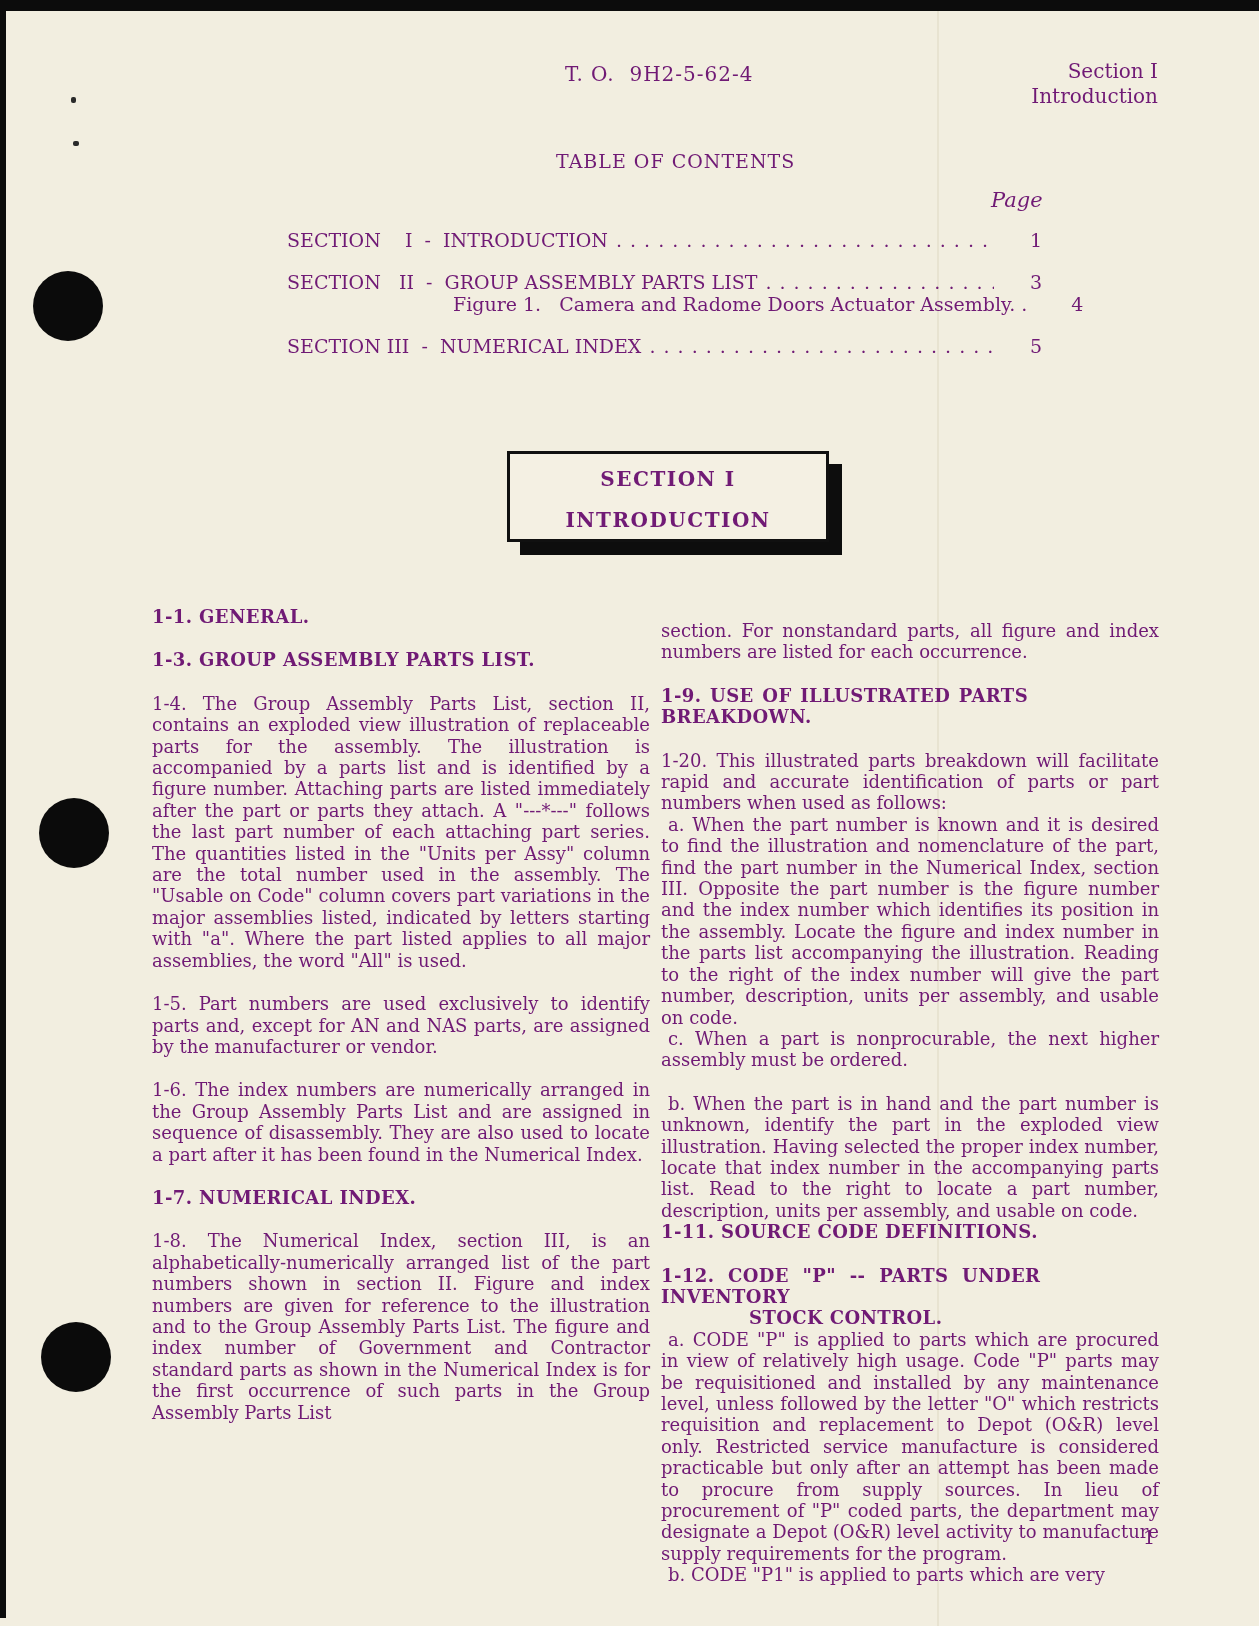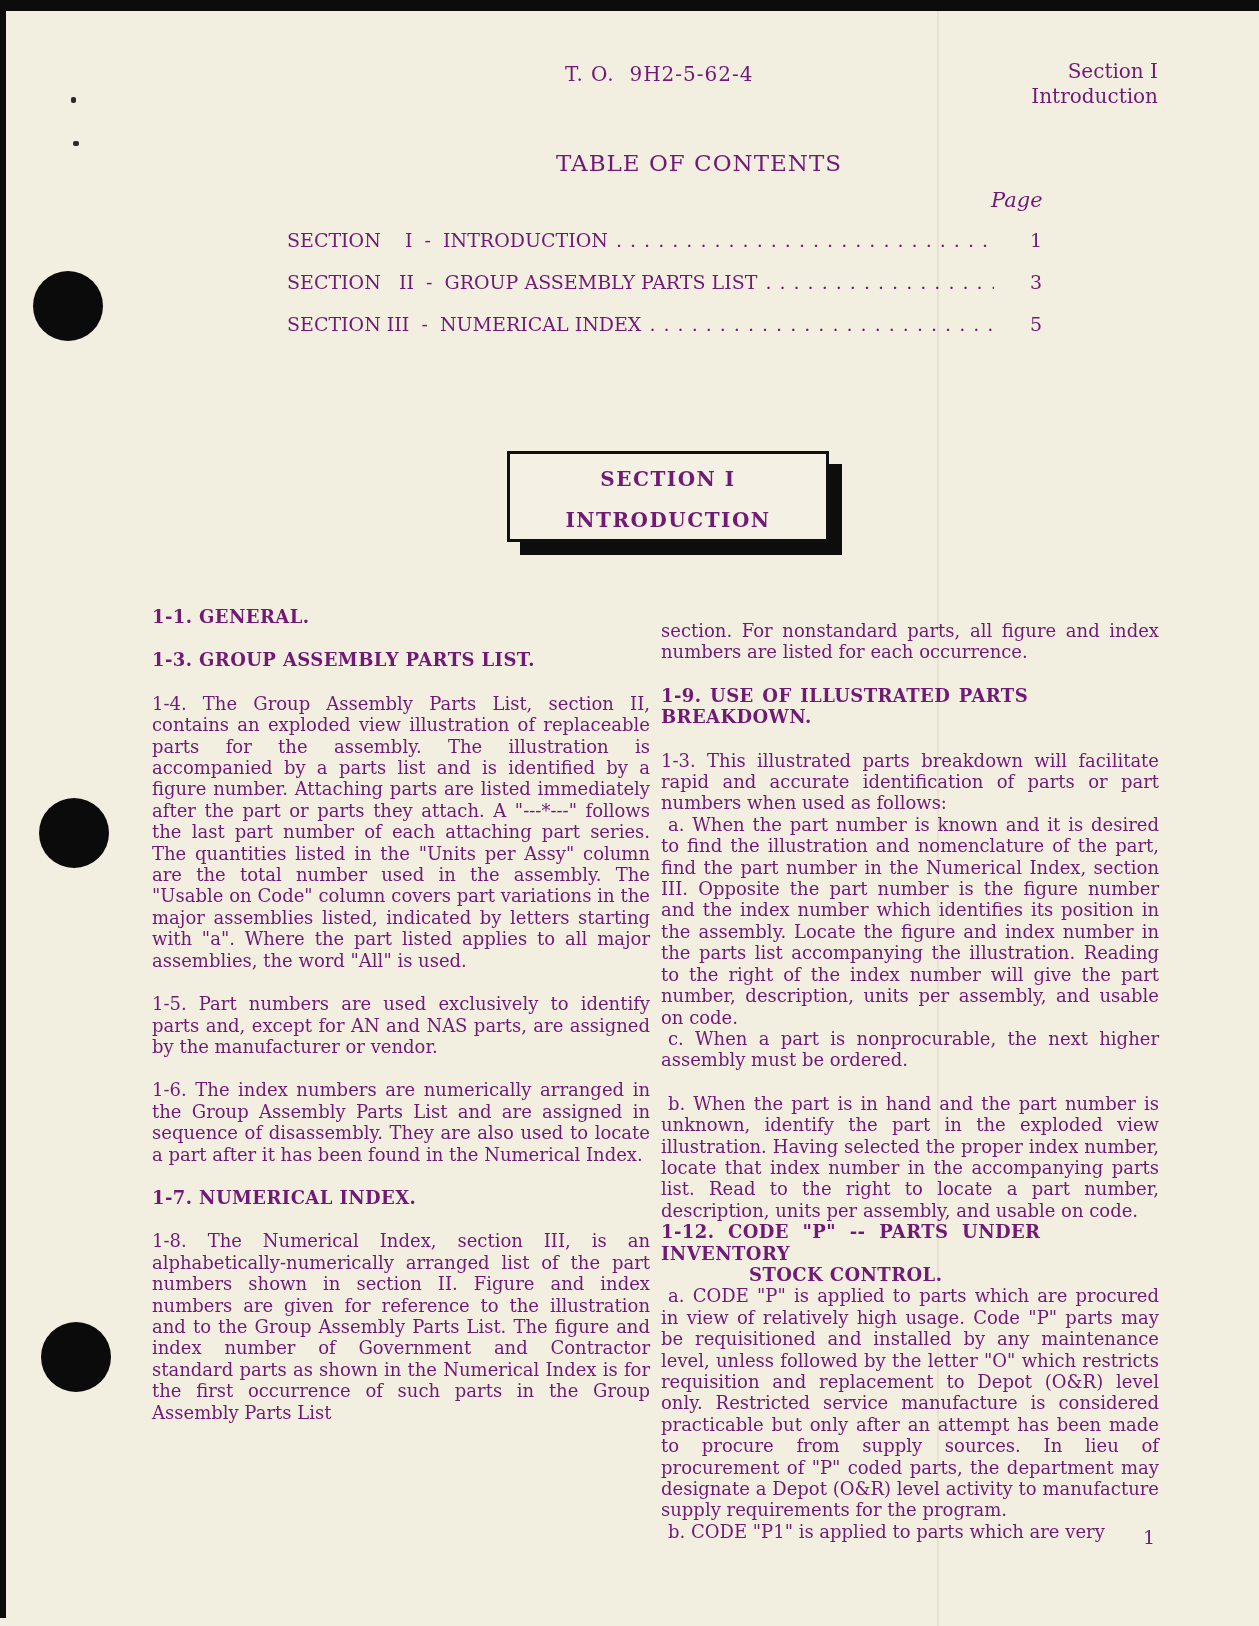--- a/index.html
+++ b/index.html
@@ -19,21 +19,21 @@
   .hole-1 { left:33px; top:271px; }
   .hole-2 { left:39px; top:798px; }
   .hole-3 { left:41px; top:1322px; }
   .speck { position:absolute; background:#2a2a2a; border-radius:2px; }
   .speck-1 { left:71px; top:97px; width:5px; height:6px; }
   .speck-2 { left:73px; top:141px; width:6px; height:5px; }
 
   .to-number { position:absolute; left:565px; top:62px; font-size:20px; letter-spacing:1px; white-space:pre; }
   .section-ref { position:absolute; right:101px; top:59px; text-align:right; font-size:20px; line-height:25px; }
 
-  .toc-title { position:absolute; left:556px; top:150px; font-size:23px; letter-spacing:1px; }
+  .toc-title { position:absolute; left:556px; top:150px; font-size:19px; letter-spacing:1px; }
   .toc-page-label { position:absolute; left:991px; top:188px; font-size:21px;font-style:italic; }
 
   .toc { position:absolute; left:287px; top:229px; width:755px; font-size:19px; }
   .toc-row { display:flex; line-height:22px; white-space:pre; align-items:baseline; }
   .toc-row.gap { margin-top:20px; }
   .toc-row.indent { padding-left:166px; }
   .toc-leader { flex:1; overflow:hidden; margin-left:8px; margin-right:14px; letter-spacing:1px; }
   .toc-page { width:34px; text-align:right; flex:0 0 auto; }
 
   .section-box {
@@ -88,20 +88,25 @@
     <div class="toc-row">
       <span class="toc-label">SECTION    I  -  INTRODUCTION</span>
       <span class="toc-leader">. . . . . . . . . . . . . . . . . . . . . . . . . . . . .</span>
       <span class="toc-page">1</span>
     </div>
     <div class="toc-row gap">
       <span class="toc-label">SECTION   II  -  GROUP ASSEMBLY PARTS LIST</span>
       <span class="toc-leader">. . . . . . . . . . . . . . . . . . . .</span>
       <span class="toc-page">3</span>
     </div>
+    <div class="toc-row indent">
+      <span class="toc-label">Figure 1.   Camera and Radome Doors Actuator Assembly. .</span>
+      <span class="toc-leader"></span>
+      <span class="toc-page">4</span>
+    </div>
     <div class="toc-row gap">
       <span class="toc-label">SECTION III  -  NUMERICAL INDEX</span>
       <span class="toc-leader">. . . . . . . . . . . . . . . . . . . . . . . . . .</span>
       <span class="toc-page">5</span>
     </div>
   </div>
 
   <div class="section-box">
     <div class="line1">SECTION I</div>
     <div class="line2">INTRODUCTION</div>
@@ -113,24 +118,25 @@
     <p>1-4.  The Group Assembly Parts List, section II, contains an exploded view illustration of replaceable parts for the assembly.  The illustration is accompanied by a parts list and is identified by a figure number.  Attaching parts are listed immediately after the part or parts they attach.  A "---*---" follows the last part number of each attaching part series.  The quantities listed in the "Units per Assy" column are the total number used in the assembly.  The "Usable on Code" column covers part variations in the major assemblies listed, indicated by letters starting with "a".  Where the part listed applies to all major assemblies, the word "All" is used.</p>
     <p>1-5.  Part numbers are used exclusively to identify parts and, except for AN and NAS parts, are assigned by the manufacturer or vendor.</p>
     <p>1-6.  The index numbers are numerically arranged in the Group Assembly Parts List and are assigned in sequence of disassembly.  They are also used to locate a part after it has been found in the Numerical Index.</p>
     <h3>1-7.  NUMERICAL INDEX.</h3>
     <p>1-8.  The Numerical Index, section III, is an alphabetically-numerically arranged list of the part numbers shown in section II.  Figure and index numbers are given for reference to the illustration and to the Group Assembly Parts List.  The figure and index number of Government and Contractor standard parts as shown in the Numerical Index is for the first occurrence of such parts in the Group Assembly Parts List</p>
   </div>
 
   <div class="col col-right">
     <p>section.  For nonstandard parts, all figure and index numbers are listed for each occurrence.</p>
     <h3 class="h19">1-9.  USE OF ILLUSTRATED PARTS BREAKDOWN.</h3>
-    <p class="tight">1-3.  This illustrated parts breakdown will facilitate rapid and accurate identification of parts or part numbers when used as follows:</p>
+    <p class="tight">1-20.  This illustrated parts breakdown will facilitate rapid and accurate identification of parts or part numbers when used as follows:</p>
     <p class="item">a. When the part number is known and it is desired to find the illustration and nomenclature of the part, find the part number in the Numerical Index, section III.  Opposite the part number is the figure number and the index number which identifies its position in the assembly.  Locate the figure and index number in the parts list accompanying the illustration.  Reading to the right of the index number will give the part number, description, units per assembly, and usable on code.</p>
     <p class="item last-gap">c. When a part is nonprocurable, the next higher assembly must be ordered.</p>
     <p class="item">b. When the part is in hand and the part number is unknown, identify the part in the exploded view illustration.  Having selected the proper index number, locate that index number in the accompanying parts list.  Read to the right to locate a part number, description, units per assembly, and usable on code.</p>
+    <h3>1-11.  SOURCE CODE DEFINITIONS.</h3>
     <h3 class="h112">
       <span class="l1">1-12.  CODE  "P"  --  PARTS  UNDER  INVENTORY</span>
       <span class="l2">STOCK CONTROL.</span>
     </h3>
     <p class="item">a. CODE "P" is applied to parts which are procured in view of relatively high usage.  Code "P" parts may be requisitioned and installed by any maintenance level, unless followed by the letter "O" which restricts requisition and replacement to Depot (O&amp;R) level only.  Restricted service manufacture is considered practicable but only after an attempt has been made to procure from supply sources.  In lieu of procurement of "P" coded parts, the department may designate a Depot (O&amp;R) level activity to manufacture supply requirements for the program.</p>
     <p class="item">b. CODE "P1" is applied to parts which are very</p>
   </div>
 
   <div class="page-num">1</div>
 

